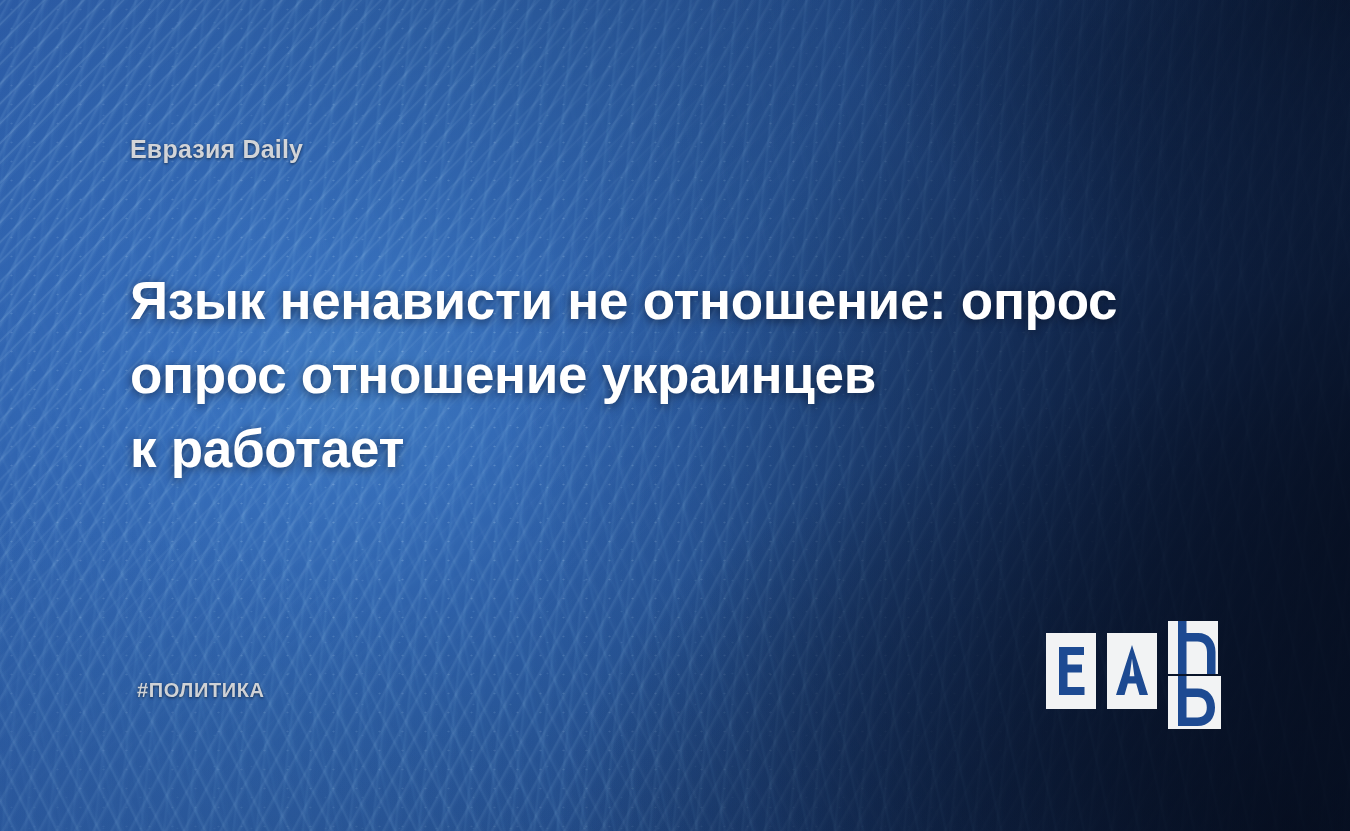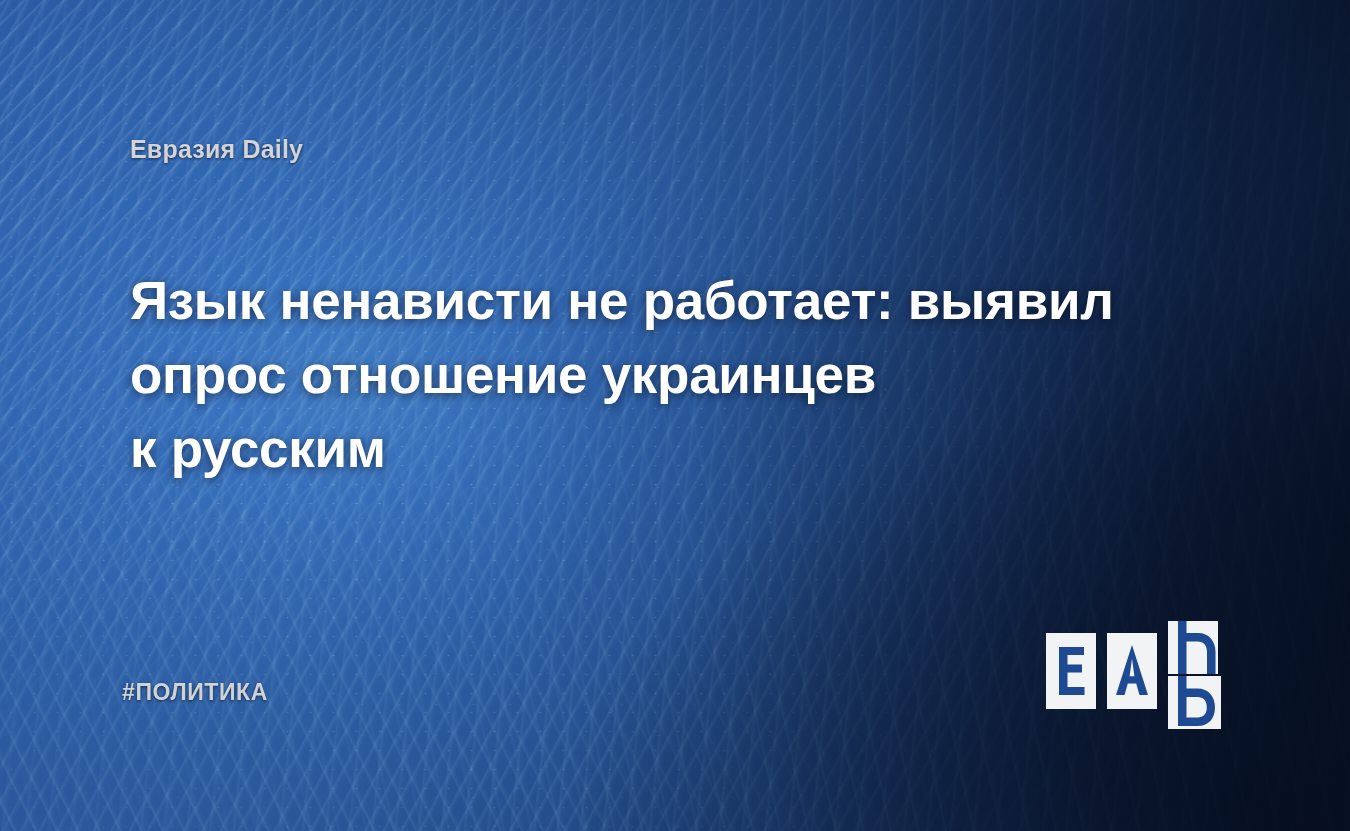--- a/index.html
+++ b/index.html
@@ -204,23 +204,23 @@
     text-shadow: 0 2px 10px rgba(2,8,22,0.55);
   }
 
   #headline .hl-line {
     display: block;
     white-space: nowrap;
   }
 
   #category {
     position: absolute;
-    left: 122px;
+    left: 137px;
     top: 679px;
-    font-size: 23px;
+    font-size: 20px;
     font-weight: 700;
     letter-spacing: 0.6px;
     color: #cfd2d6;
     text-shadow: 0 1px 3px rgba(0,0,0,0.55);
     white-space: nowrap;
   }
 
   
   #logo {
     position: absolute;
@@ -256,23 +256,23 @@
   <div class="streaks" id="streaks-d"></div>
   <div class="streaks" id="streaks-e"></div>
   <div class="bg-layer" id="bg-speckle"></div>
   <div class="bg-layer" id="bg-vignette"></div>
 
   <div id="content">
 
     <div id="brand">Евразия Daily</div>
 
     <h1 id="headline">
-      <span class="hl-line">Язык ненависти не работает: выявил</span>
+      <span class="hl-line">Язык ненависти не отношение: опрос</span>
       <span class="hl-line">опрос отношение украинцев</span>
-      <span class="hl-line">к русским</span>
+      <span class="hl-line">к работает</span>
     </h1>
 
     <div id="category">#ПОЛИТИКА</div>
 
     <div id="logo">
 
       <div class="tile tile-e">
         <svg width="50" height="76" viewBox="0 0 50 76" aria-hidden="true">
           <path d="M13 14 H38 V22 H21.5 V31.5 H36 V39.5 H21.5 V54 H38.5 V62 H13 Z" fill="#1d4a92"></path>
         </svg>

